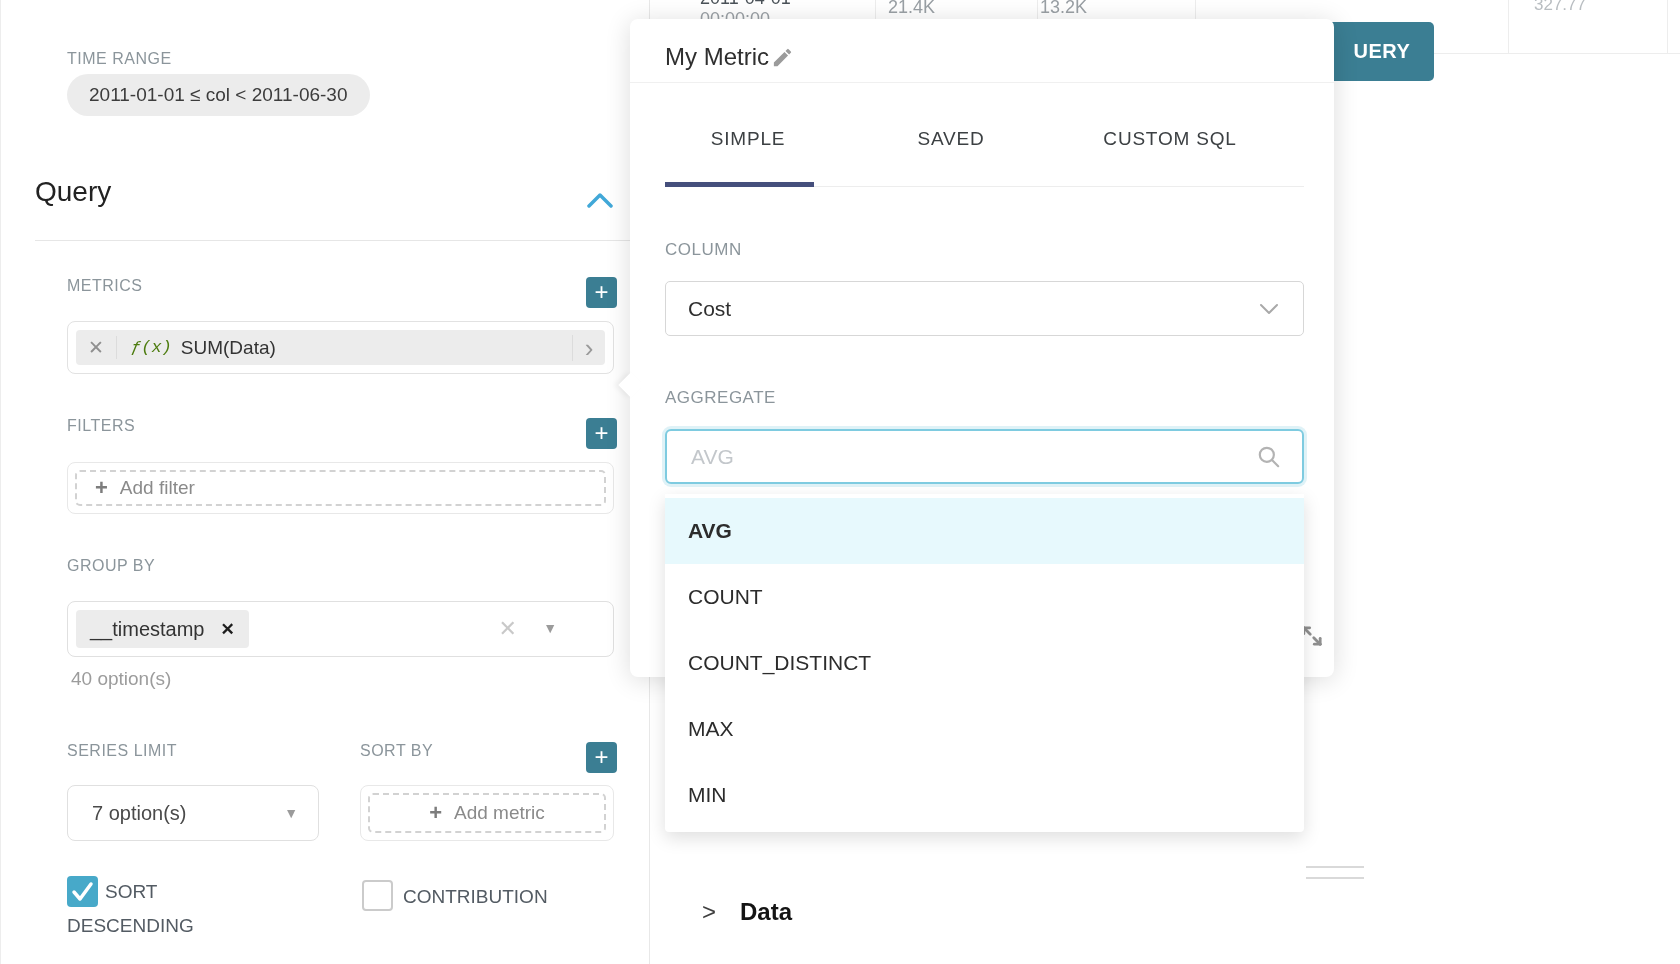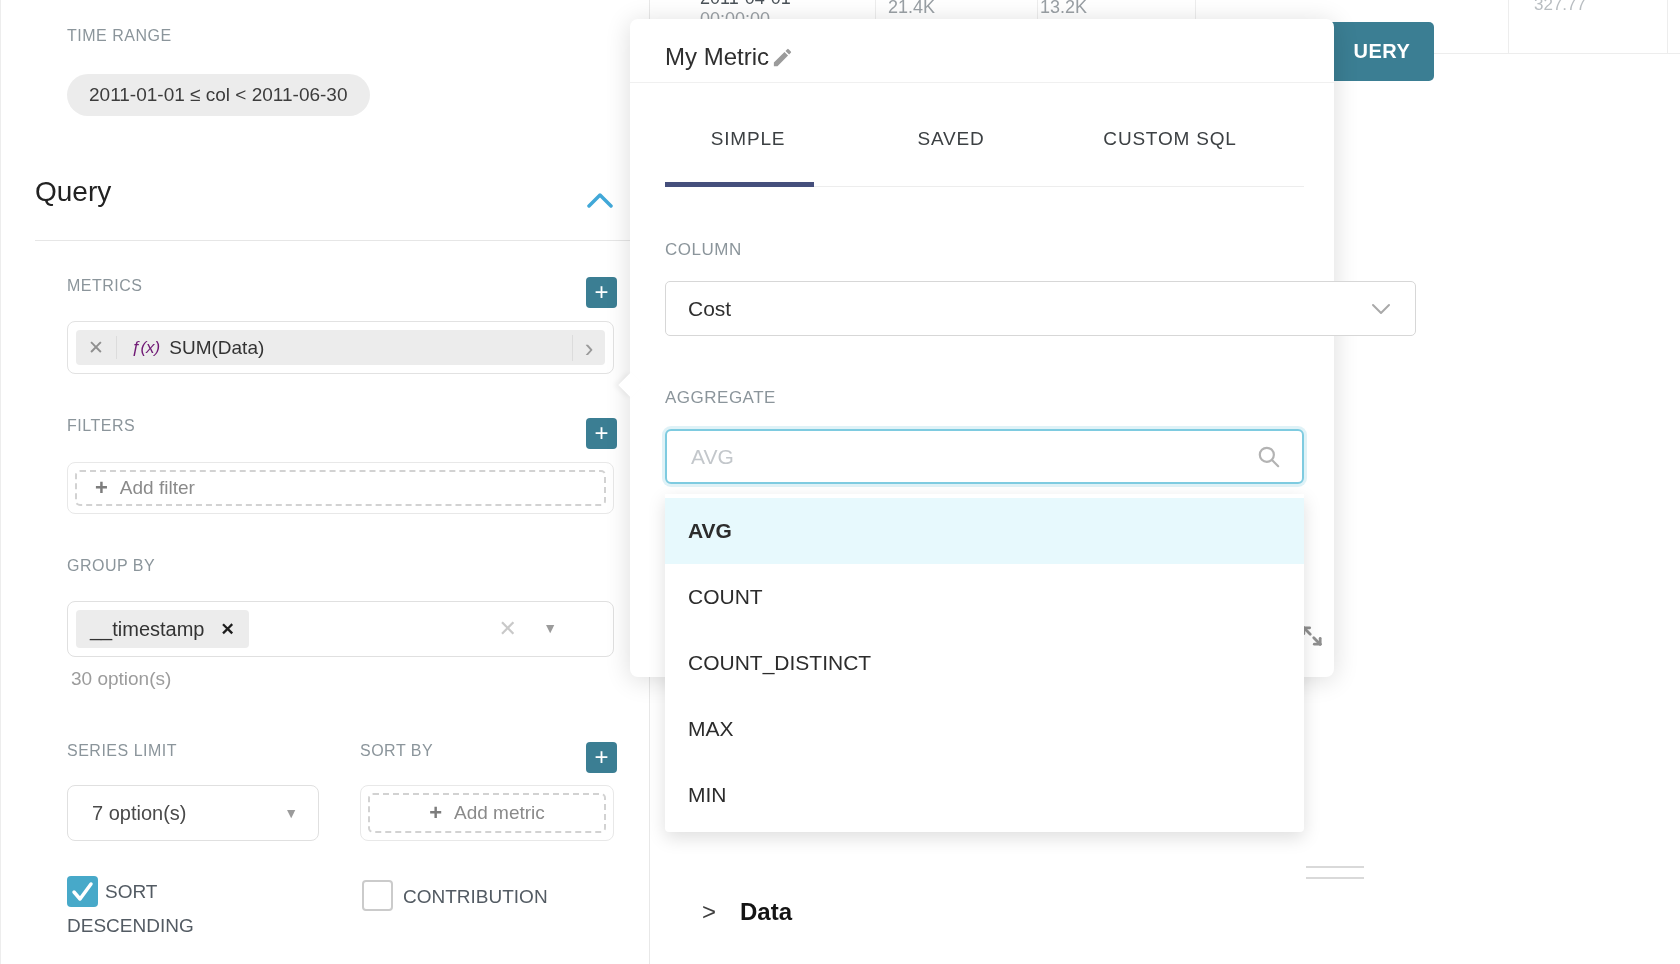--- a/index.html
+++ b/index.html
@@ -30,21 +30,21 @@
   .query-title{position:absolute;left:34px;top:176px;font-size:28px;color:#222;}
   .query-divider{position:absolute;left:34px;top:240px;width:614px;height:1px;background:#e6e6e6;}
   .add-btn{position:absolute;width:31px;height:31px;background:#3b7e93;border-radius:4px;color:#fff;
     font-size:24px;line-height:29px;text-align:center;font-weight:400;}
   .metric-box{position:absolute;left:66px;top:321px;width:547px;height:53px;border:1px solid #e2e2e2;
     border-radius:8px;box-sizing:border-box;background:#fff;}
   .metric-pill{position:absolute;left:8px;top:8px;right:8px;bottom:8px;background:#ececec;border-radius:4px;
     display:flex;align-items:center;}
   .metric-x{width:40px;text-align:center;color:#8f8f8f;font-size:19px;border-right:1px solid #dcdcdc;}
   .metric-body{flex:1;display:flex;align-items:center;padding-left:14px;gap:9px;}
-  .fx{font-family:Liberation Sans, sans-serif;font-style:italic;font-size:17px;color:#701a75;}
+  .fx{font-family:Liberation Mono, monospace;font-style:italic;font-size:17px;color:#4d7c0f;}
   .metric-name{font-size:19px;color:#333;}
   .metric-arrow{width:32px;text-align:center;color:#9a9a9a;font-size:26px;line-height:26px;border-left:1px solid #dcdcdc;}
   .outer-box{position:absolute;border:1px solid #e8e8e8;border-radius:8px;box-sizing:border-box;background:#fff;}
   .dashed-box{position:absolute;left:7px;top:7px;right:7px;bottom:7px;border:2px dashed #d2d2d2;border-radius:5px;
     display:flex;align-items:center;color:#8a8a8a;font-size:19px;gap:12px;}
   .dash-plus{color:#7d7d7d;font-size:22px;font-weight:bold;}
   .group-box{position:absolute;left:66px;top:601px;width:547px;height:56px;border:1px solid #e0e0e0;
     border-radius:8px;box-sizing:border-box;background:#fff;}
   .group-tag{position:absolute;left:8px;top:8px;height:38px;background:#ececec;border-radius:4px;
     display:flex;align-items:center;padding:0 14px;gap:16px;font-size:20px;color:#333;}
@@ -66,21 +66,21 @@
     box-shadow:0 3px 26px rgba(0,0,0,.14);z-index:20;}
   .notch{position:absolute;left:-8px;top:357px;width:18px;height:18px;background:#fff;transform:rotate(45deg);
     box-shadow:-3px 3px 5px rgba(0,0,0,.05);}
   .pop-title-row{position:absolute;left:35px;top:24px;display:flex;align-items:center;gap:2px;}
   .pop-title{font-size:24px;color:#2f2f2f;}
   .pop-header-divider{position:absolute;left:0;top:63px;width:704px;height:1px;background:#f0f0f0;}
   .tab{position:absolute;top:109px;text-align:center;font-size:19px;letter-spacing:.8px;color:#3c4043;cursor:default;}
   .tabs-divider{position:absolute;left:35px;top:167px;width:639px;height:1px;background:#ededed;}
   .tab-underline{position:absolute;left:35px;top:163px;width:149px;height:5px;background:#454f7c;}
   .pop-label{position:absolute;left:35px;font-size:17px;color:#8b959b;letter-spacing:.5px;}
-  .cost-select{position:absolute;left:35px;top:262px;width:751px;height:55px;border:1px solid #d7d7d7;
+  .cost-select{position:absolute;left:35px;top:262px;width:639px;height:55px;border:1px solid #d7d7d7;
     border-radius:5px;box-sizing:border-box;display:flex;align-items:center;justify-content:space-between;
     padding:0 24px 0 22px;font-size:21px;color:#2f2f2f;background:#fff;}
   .agg-input{position:absolute;left:35px;top:410px;width:639px;height:55px;border:2px solid #7ecbe0;
     border-radius:6px;box-sizing:border-box;box-shadow:0 0 0 3px rgba(126,203,224,.25);background:#fff;
     display:flex;align-items:center;justify-content:space-between;padding:0 20px 0 22px;}
   .agg-input input{border:none;outline:none;flex:1;font-size:21px;color:#333;background:transparent;
     font-family:"Liberation Sans",sans-serif;}
   .agg-input input::placeholder{color:#c3c7cb;}
   .resize-handle{position:absolute;right:8px;top:603px;}
 
@@ -114,21 +114,21 @@
 
   <div class="dbl-line" style="top:866px;"></div>
   <div class="dbl-line" style="top:877px;"></div>
   <div class="data-header">
     <span class="data-chevron">&gt;</span>
     <span class="data-title">Data</span>
   </div>
 
   <div class="left-panel">
 
-    <div class="sec-label" style="left:66px;top:27px;">TIME RANGE</div>
+    <div class="sec-label" style="left:66px;top:50px;">TIME RANGE</div>
     <div class="pill">2011-01-01 ≤ col &lt; 2011-06-30</div>
 
     <div class="query-title">Query</div>
     <svg class="abs" style="left:586px;top:192px;" width="26" height="17" viewBox="0 0 26 17">
       <polyline points="2,14 13,3 24,14" fill="none" stroke="#41a8d8" stroke-width="3.5" stroke-linecap="round" stroke-linejoin="round"></polyline>
     </svg>
     <div class="query-divider"></div>
 
     <div class="sec-label" style="left:66px;top:277px;">METRICS</div>
     <div class="add-btn" style="left:585px;top:277px;">+</div>
@@ -154,21 +154,21 @@
 
     <div class="sec-label" style="left:66px;top:557px;">GROUP BY</div>
     <div class="group-box">
       <div class="group-tag">
         <span>__timestamp</span>
         <span class="tag-x">✕</span>
       </div>
       <span class="group-clear">✕</span>
       <span class="caret group-caret">▼</span>
     </div>
-    <div class="hint">30 option(s)</div>
+    <div class="hint">40 option(s)</div>
 
     <div class="sec-label" style="left:66px;top:742px;">SERIES LIMIT</div>
     <div class="sec-label" style="left:359px;top:742px;">SORT BY</div>
     <div class="add-btn" style="left:585px;top:742px;">+</div>
 
     <div class="select-box">
       <span>7 option(s)</span>
       <span class="caret">▼</span>
     </div>
     <div class="outer-box" style="left:359px;top:785px;width:254px;height:56px;">

